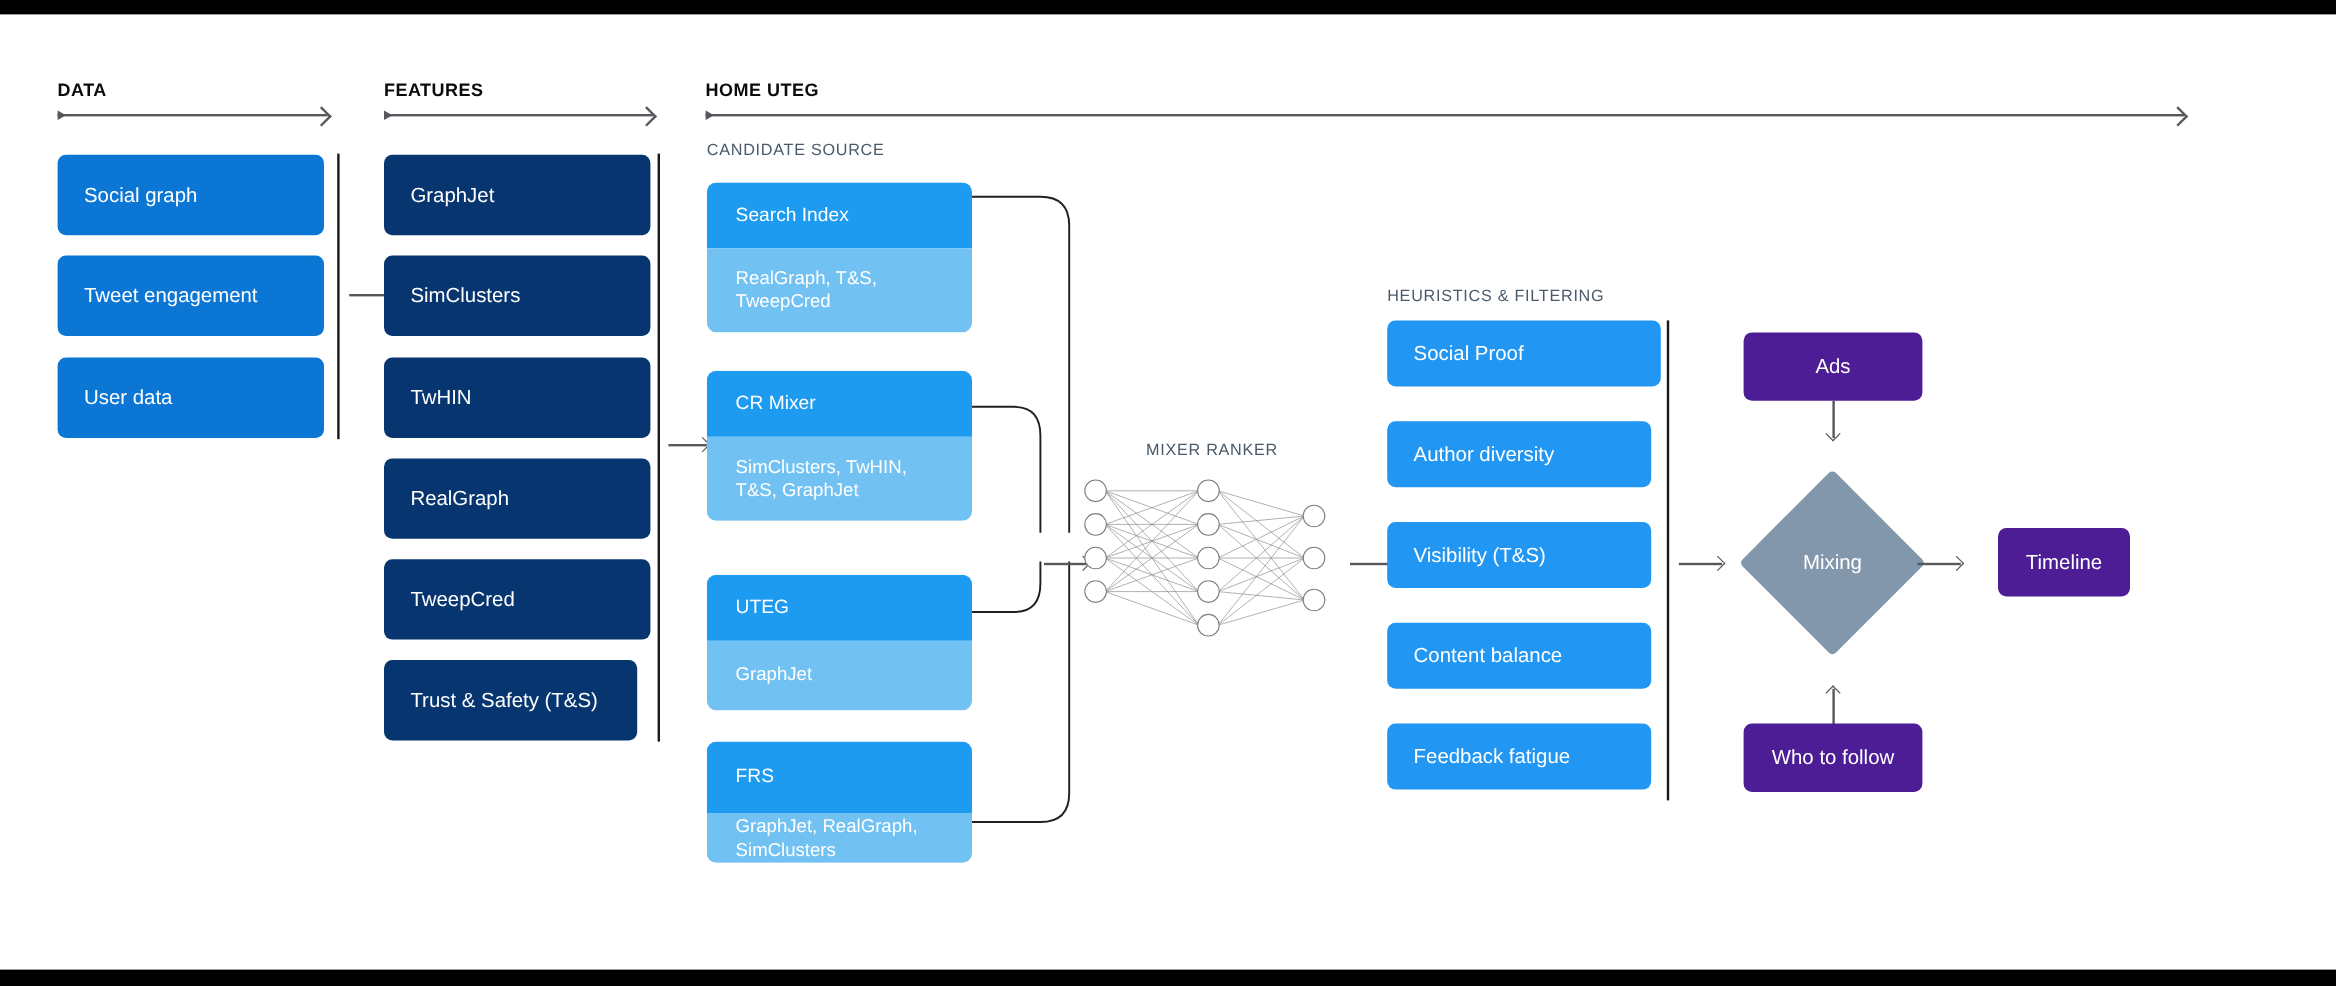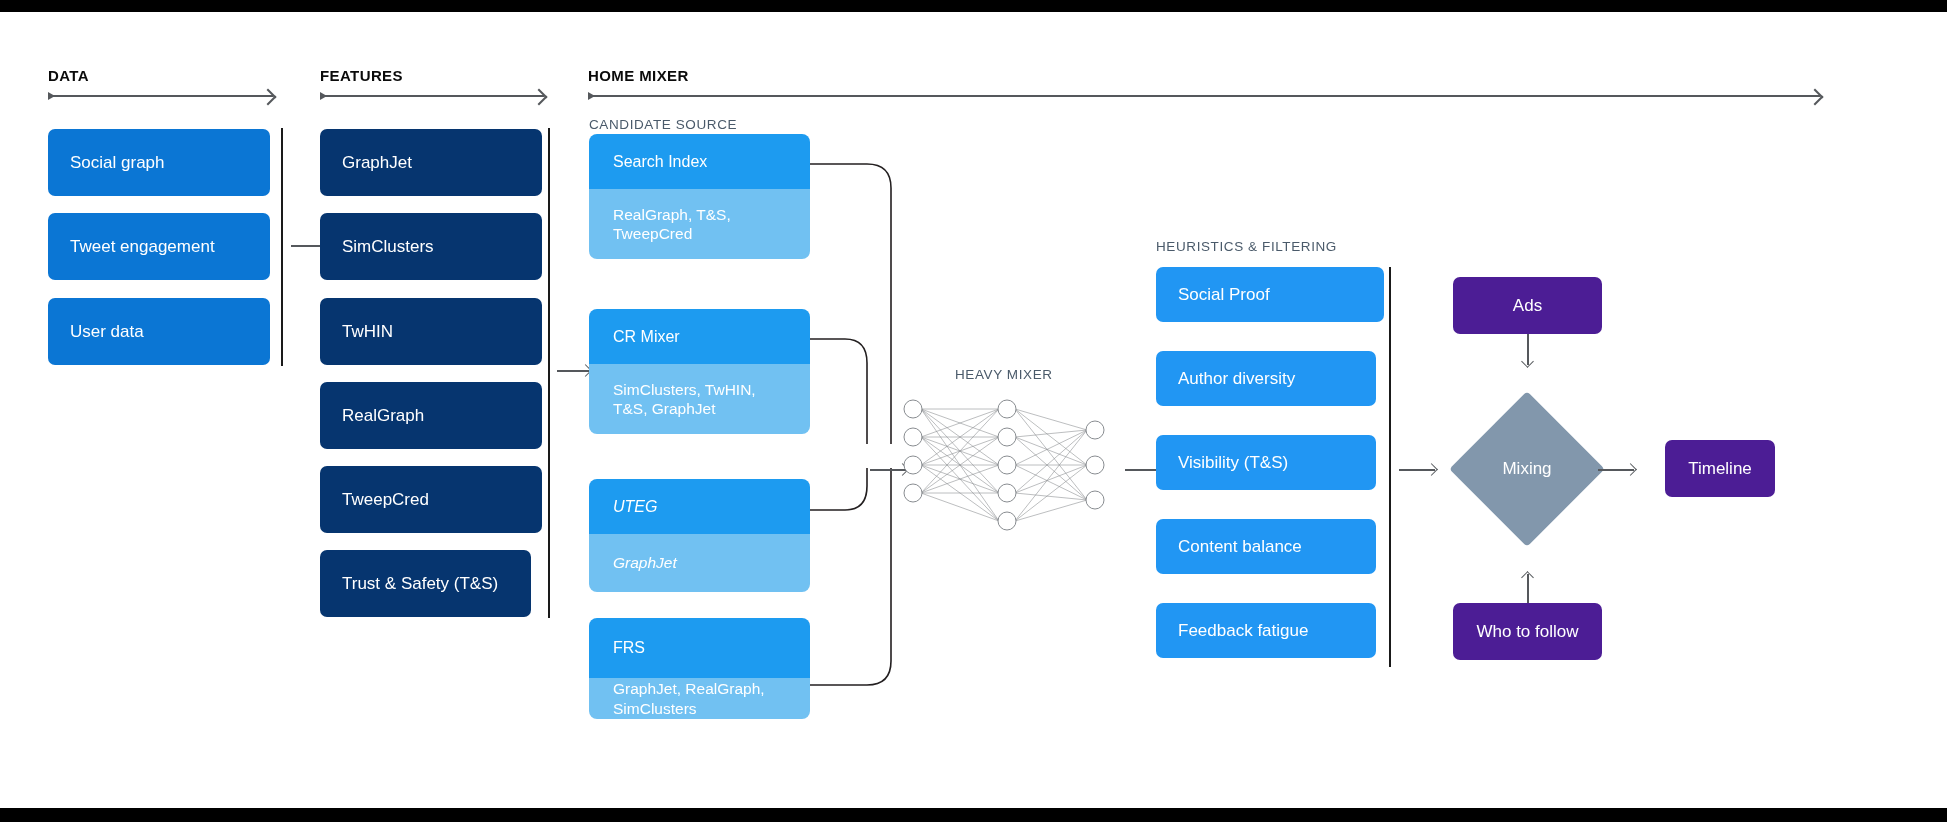--- a/index.html
+++ b/index.html
@@ -125,25 +125,25 @@
 <body>
 
 <div id="stage">
 
   <div class="phase-label" style="left:48px; top:55px;">DATA</div>
   <div class="axis" style="left:48px; top:83px; width:225px;"></div>
 
   <div class="phase-label" style="left:320px; top:55px;">FEATURES</div>
   <div class="axis" style="left:320px; top:83px; width:224px;"></div>
 
-  <div class="phase-label" style="left:588px; top:55px;">HOME MIXER</div>
+  <div class="phase-label" style="left:588px; top:55px;">HOME UTEG</div>
   <div class="axis" style="left:588px; top:83px; width:1232px;"></div>
 
   <div class="sub-label" style="left:589px; top:105px;">CANDIDATE SOURCE</div>
-  <div class="nn-label" style="left:955px; top:355px;">HEAVY MIXER</div>
+  <div class="nn-label" style="left:955px; top:355px;">MIXER RANKER</div>
   <div class="sub-label" style="left:1156px; top:227px;">HEURISTICS &amp; FILTERING</div>
 
   <div class="box data" style="left:48px; top:117px; width:222px; height:67px;">
     <span>Social graph</span>
   </div>
   <div class="box data" style="left:48px; top:201px; width:222px; height:67px;">
     <span>Tweet engagement</span>
   </div>
   <div class="box data" style="left:48px; top:286px; width:222px; height:67px;">
     <span>User data</span>
@@ -169,33 +169,33 @@
     <span>TweepCred</span>
   </div>
   <div class="box feature" style="left:320px; top:538px; width:211px; height:67px;">
     <span>Trust &amp; Safety (T&amp;S)</span>
   </div>
 
   <div class="vdiv" style="left:548px; top:116px; height:490px;"></div>
 
   <div class="arrow-h" style="left:557px; top:358px; width:32px;"></div>
 
-  <div class="cand" style="left:589px; top:122px; width:221px; height:125px;justify-content:center;">
+  <div class="cand" style="left:589px; top:140px; width:221px; height:125px;justify-content:center;">
     <div class="head" style="height:55px;">Search Index</div>
     <div class="body" style="white-space:pre-line;">RealGraph, T&amp;S,
 TweepCred</div>
   </div>
 
   <div class="cand" style="left:589px; top:297px; width:221px; height:125px;">
     <div class="head" style="height:55px;">CR Mixer</div>
     <div class="body" style="white-space:pre-line;">SimClusters, TwHIN,
 T&amp;S, GraphJet</div>
   </div>
 
-  <div class="cand" style="left:589px; top:467px; width:221px; height:113px;font-style:italic;">
+  <div class="cand" style="left:589px; top:467px; width:221px; height:113px;">
     <div class="head" style="height:55px;">UTEG</div>
     <div class="body" style="white-space:pre-line;">GraphJet</div>
   </div>
 
   <div class="cand" style="left:589px; top:606px; width:221px; height:101px;">
     <div class="head" style="height:60px;">FRS</div>
     <div class="body" style="white-space:pre-line;">GraphJet, RealGraph,
 SimClusters</div>
   </div>
 

